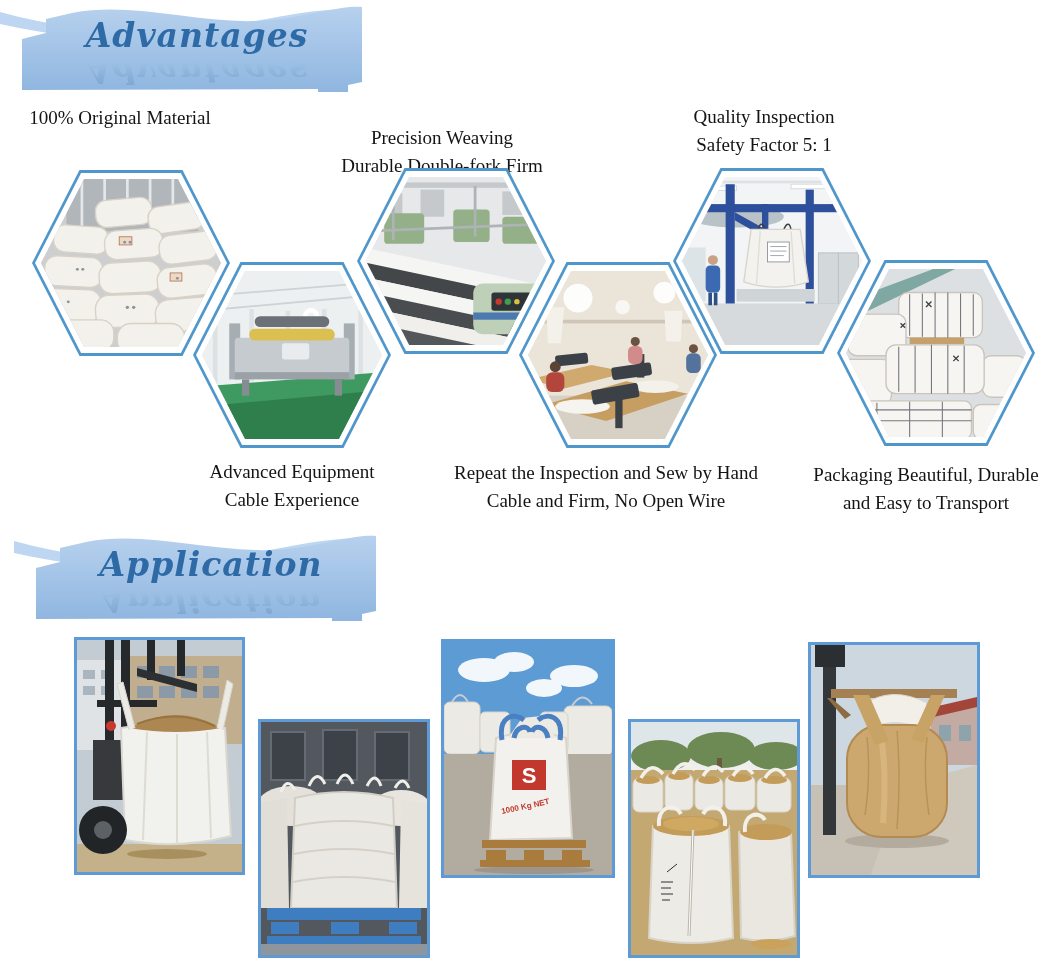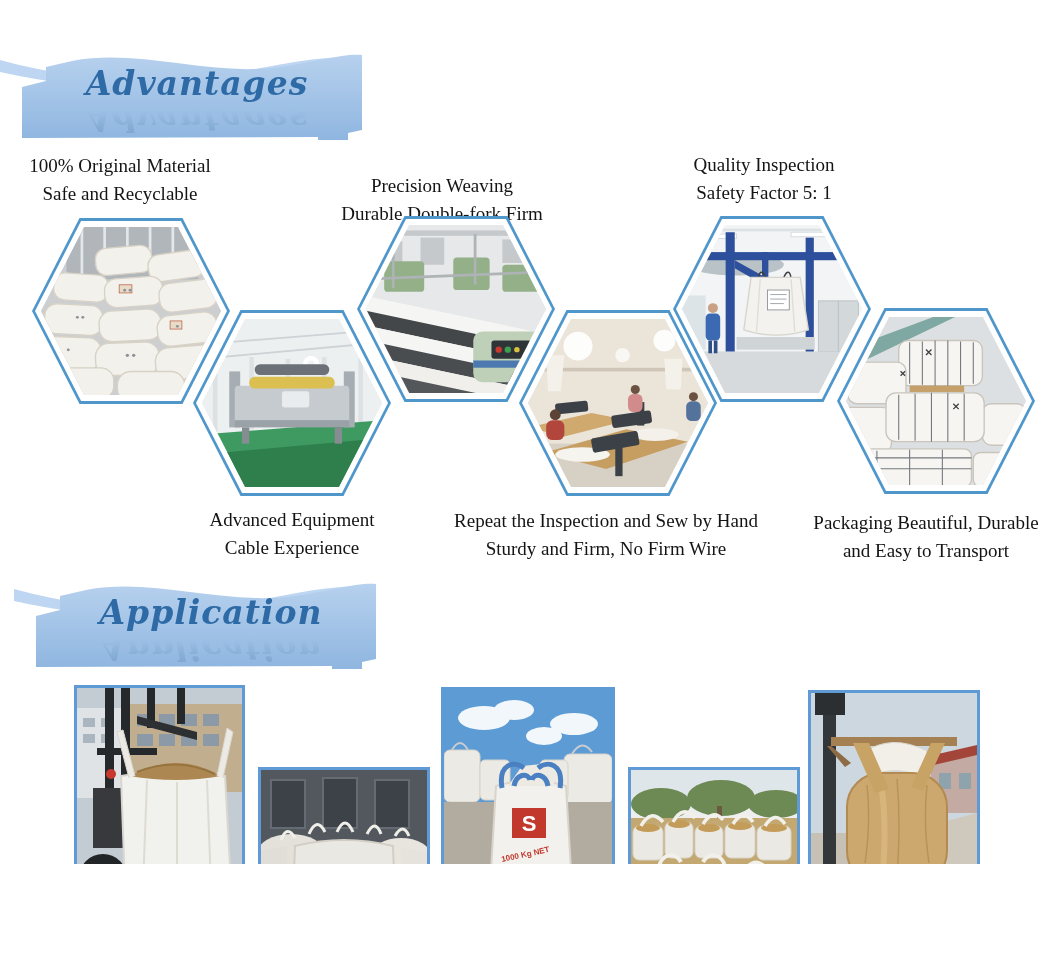--- a/index.html
+++ b/index.html
@@ -1,17 +1,17 @@
 <!DOCTYPE html>
 <html><head>
 <meta charset="utf-8">
 <style>
   html,body{margin:0;padding:0;background:#ffffff;}
-  .page{position:relative;width:1059px;height:816px;background:#ffffff;overflow:hidden;
-        font-family:"Liberation Serif",serif;margin-top:48px;}
+  .page{position:relative;width:1059px;height:968px;background:#ffffff;overflow:hidden;
+        font-family:"Liberation Serif",serif;}
   
   .banner{position:absolute;width:370px;height:92px;}
   .banner svg{position:absolute;inset:0;width:100%;height:100%;display:block;}
   .banner-title{position:absolute;left:30px;right:6px;top:14px;text-align:center;
     font-family:"DejaVu Serif","Liberation Serif",serif;font-style:italic;font-weight:bold;
     font-size:33px;letter-spacing:1px;color:#2e6ba6;}
   .banner-reflection{top:49px;transform:scaleY(-1);opacity:.32;color:#3d6f9f;filter:blur(.5px);
     -webkit-mask-image:linear-gradient(to bottom,rgba(0,0,0,.85),transparent 70%);
     mask-image:linear-gradient(to bottom,rgba(0,0,0,.85),transparent 70%);}
   
@@ -43,21 +43,20 @@
       </defs>
       <path d="M0,10 C80,32 160,36 240,22 C292,12 330,4 362,9 L362,20 C330,12 292,20 244,30 C168,44 80,40 0,22 Z" fill="#b3cfee" opacity="0.85"></path>
       <path d="M22,88 L22,37 L46,31 L46,17 L72,11 C140,-2 210,27 280,17 C315,12 345,3 362,5 L362,80 L348,83 L348,90 L318,90 L318,87 Z" fill="url(#bg1)"></path>
     </svg>
     <div class="banner-title">Advantages</div>
     <div class="banner-title banner-reflection">Advantages</div>
   </div>
 
   <div class="caption" style="left:12px;top:104px;width:216px">
     <div>100% Original Material</div>
-    <div>Safe and Recyclable</div>
   </div>
   <div class="caption" style="left:312px;top:124px;width:260px">
     <div>Precision Weaving</div>
     <div>Durable Double-fork Firm</div>
   </div>
   <div class="caption" style="left:644px;top:103px;width:240px">
     <div>Quality Inspection</div>
     <div>Safety Factor 5: 1</div>
   </div>
 
@@ -300,21 +299,21 @@
         </div>
       </div>
   </div>
 
   <div class="caption" style="left:172px;top:458px;width:240px">
     <div>Advanced Equipment</div>
     <div>Cable Experience</div>
   </div>
   <div class="caption" style="left:426px;top:459px;width:360px">
     <div>Repeat the Inspection and Sew by Hand</div>
-    <div>Sturdy and Firm, No Firm Wire</div>
+    <div>Cable and Firm, No Open Wire</div>
   </div>
   <div class="caption" style="left:786px;top:461px;width:280px">
     <div>Packaging Beautiful, Durable</div>
     <div>and Easy to Transport</div>
   </div>
 
   <div class="banner" style="left:14px;top:531px">
     <svg viewBox="0 0 370 92" preserveAspectRatio="none">
       <defs>
         <linearGradient id="bg2" x1="0" y1="0" x2="0" y2="1">

